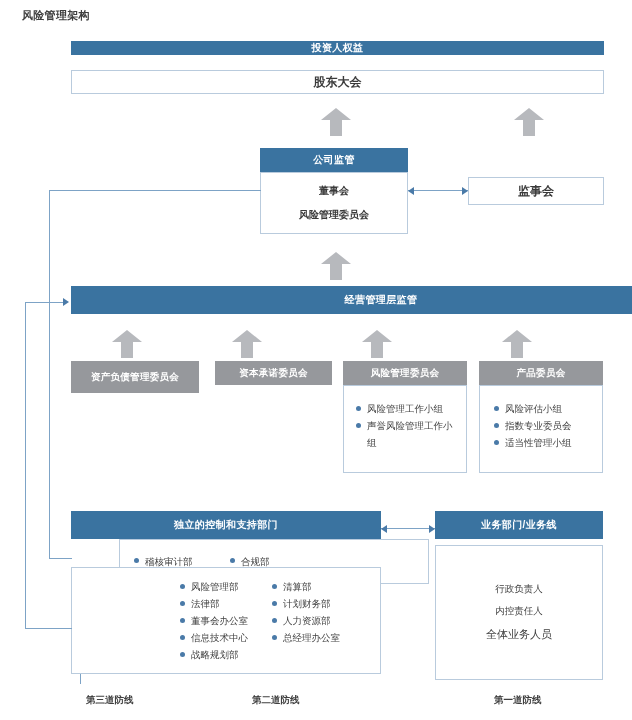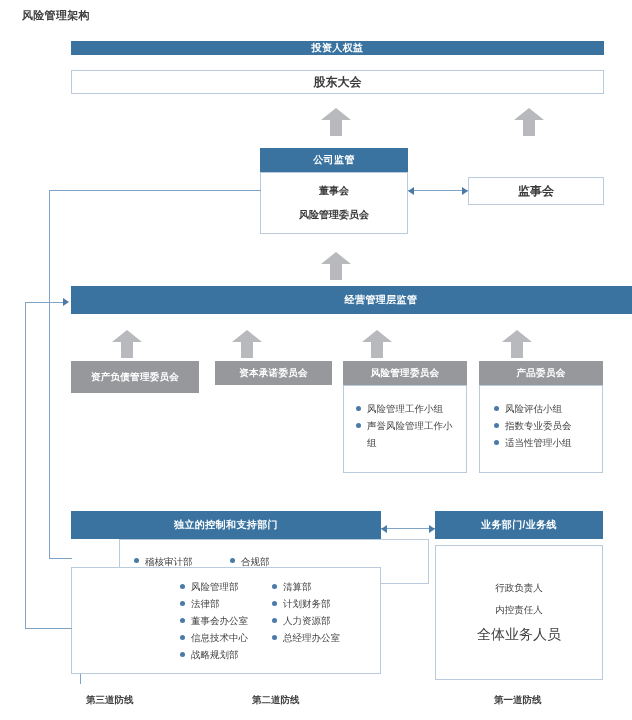--- a/index.html
+++ b/index.html
@@ -282,21 +282,21 @@
       <span class="dot"></span>
       <span>总经理办公室</span>
     </div>
   </div>
 </div>
 
 <div class="box hdr-blue" style="left:435px; top:511px; width:168px; height:28px;">业务部门/业务线</div>
 <div class="box body-white" style="left:435px; top:539px; width:168px; height:135px; display:flex; flex-direction:column; align-items:center; justify-content:center; gap:9px;margin-top:6px;">
   <div style="font-size:9.5px; color:#3f3f3f;">行政负责人</div>
   <div style="font-size:9.5px; color:#3f3f3f;">内控责任人</div>
-  <div style="font-size:14px; color:#3f3f3f;">全体业务人员</div>
+  <div style="font-size:11px; color:#3f3f3f;">全体业务人员</div>
 </div>
 
 <div class="hline" style="left:381px; top:528px; width:54px;"></div>
 <div class="arrow-head-left" style="left:381px; top:525px;"></div>
 <div class="arrow-head-right" style="left:429px; top:525px;"></div>
 
 <div class="hline" style="left:49px; top:190px; width:212px;"></div>
 <div class="vline" style="left:49px; top:190px; height:368px;"></div>
 <div class="hline" style="left:49px; top:558px; width:23px;"></div>
 

